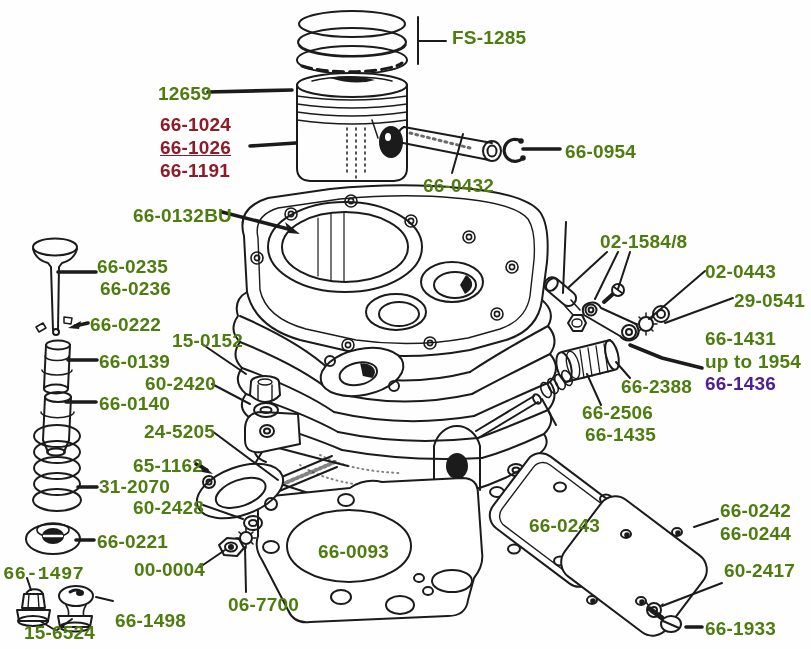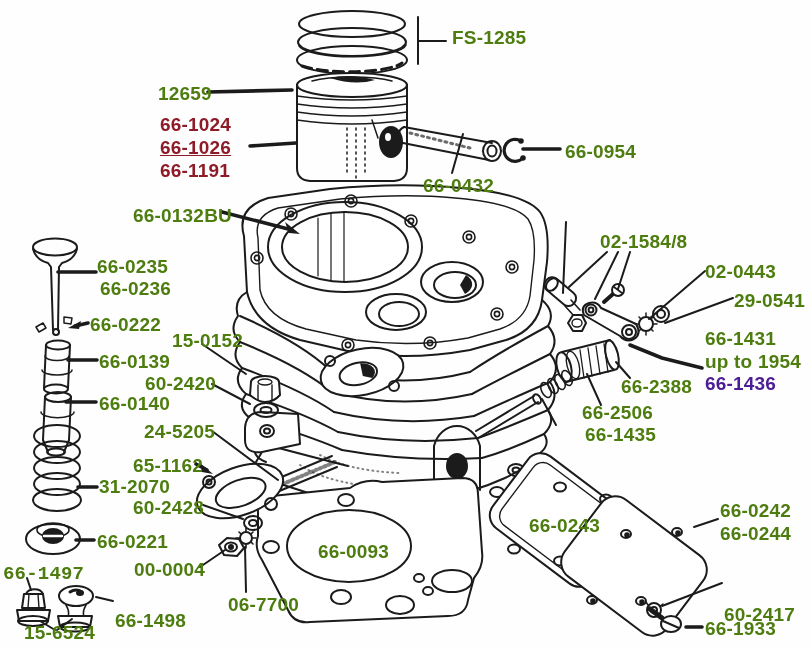--- a/index.html
+++ b/index.html
@@ -381,20 +381,20 @@
       <div class="part-label blue" style="left: 133px; top: 455px;">65-1162</div>
       <div class="part-label blue" style="left: 99px; top: 476px;">31-2070</div>
       <div class="part-label blue" style="left: 133px; top: 497px;">60-2428</div>
       <div class="part-label blue" style="left: 529px; top: 515px;">66-0243</div>
       <div class="part-label blue" style="left: 720px; top: 500px;">66-0242</div>
       <div class="part-label blue" style="left: 720px; top: 523px;">66-0244</div>
       <div class="part-label blue" style="left: 97px; top: 531px;">66-0221</div>
       <div class="part-label blue" style="left: 134px; top: 559px;">00-0004</div>
       <div class="part-label blue" style="left: 318px; top: 541px;">66-0093</div>
       <div class="part-label blue" style="left: 3px; top: 564px; font-family: Liberation Mono, monospace;">66-1497</div>
-      <div class="part-label blue" style="left: 724px; top: 604px;">60-2417</div>
+      <div class="part-label blue" style="left: 724px; top: 560px;">60-2417</div>
       <div class="part-label blue" style="left: 115px; top: 610px;">66-1498</div>
       <div class="part-label blue" style="left: 215px; top: 594px; margin-left: 13px;">06-7700</div>
       <div class="part-label blue" style="left: 705px; top: 618px;">66-1933</div>
       <div class="part-label blue" style="left: 24px; top: 622px;">15-6524</div>
     </div>
 
 </div>
 
 </body></html>

